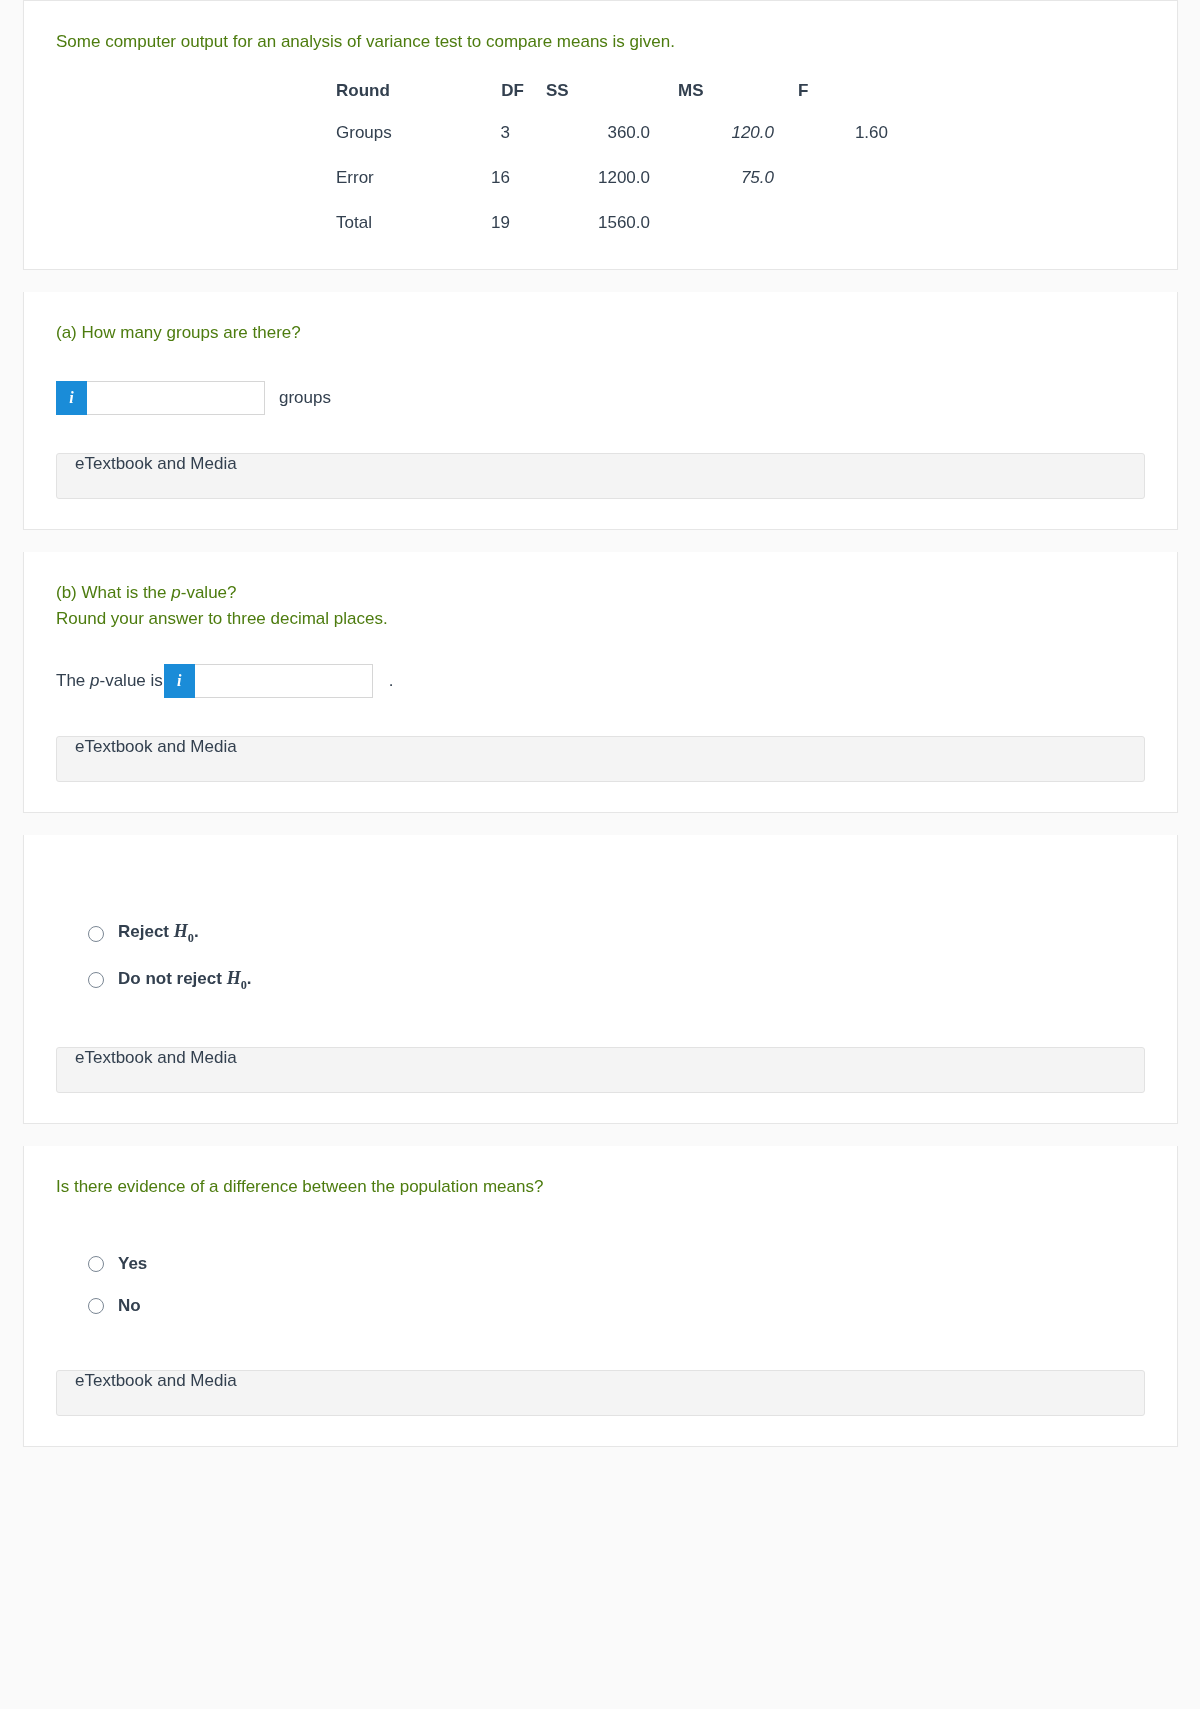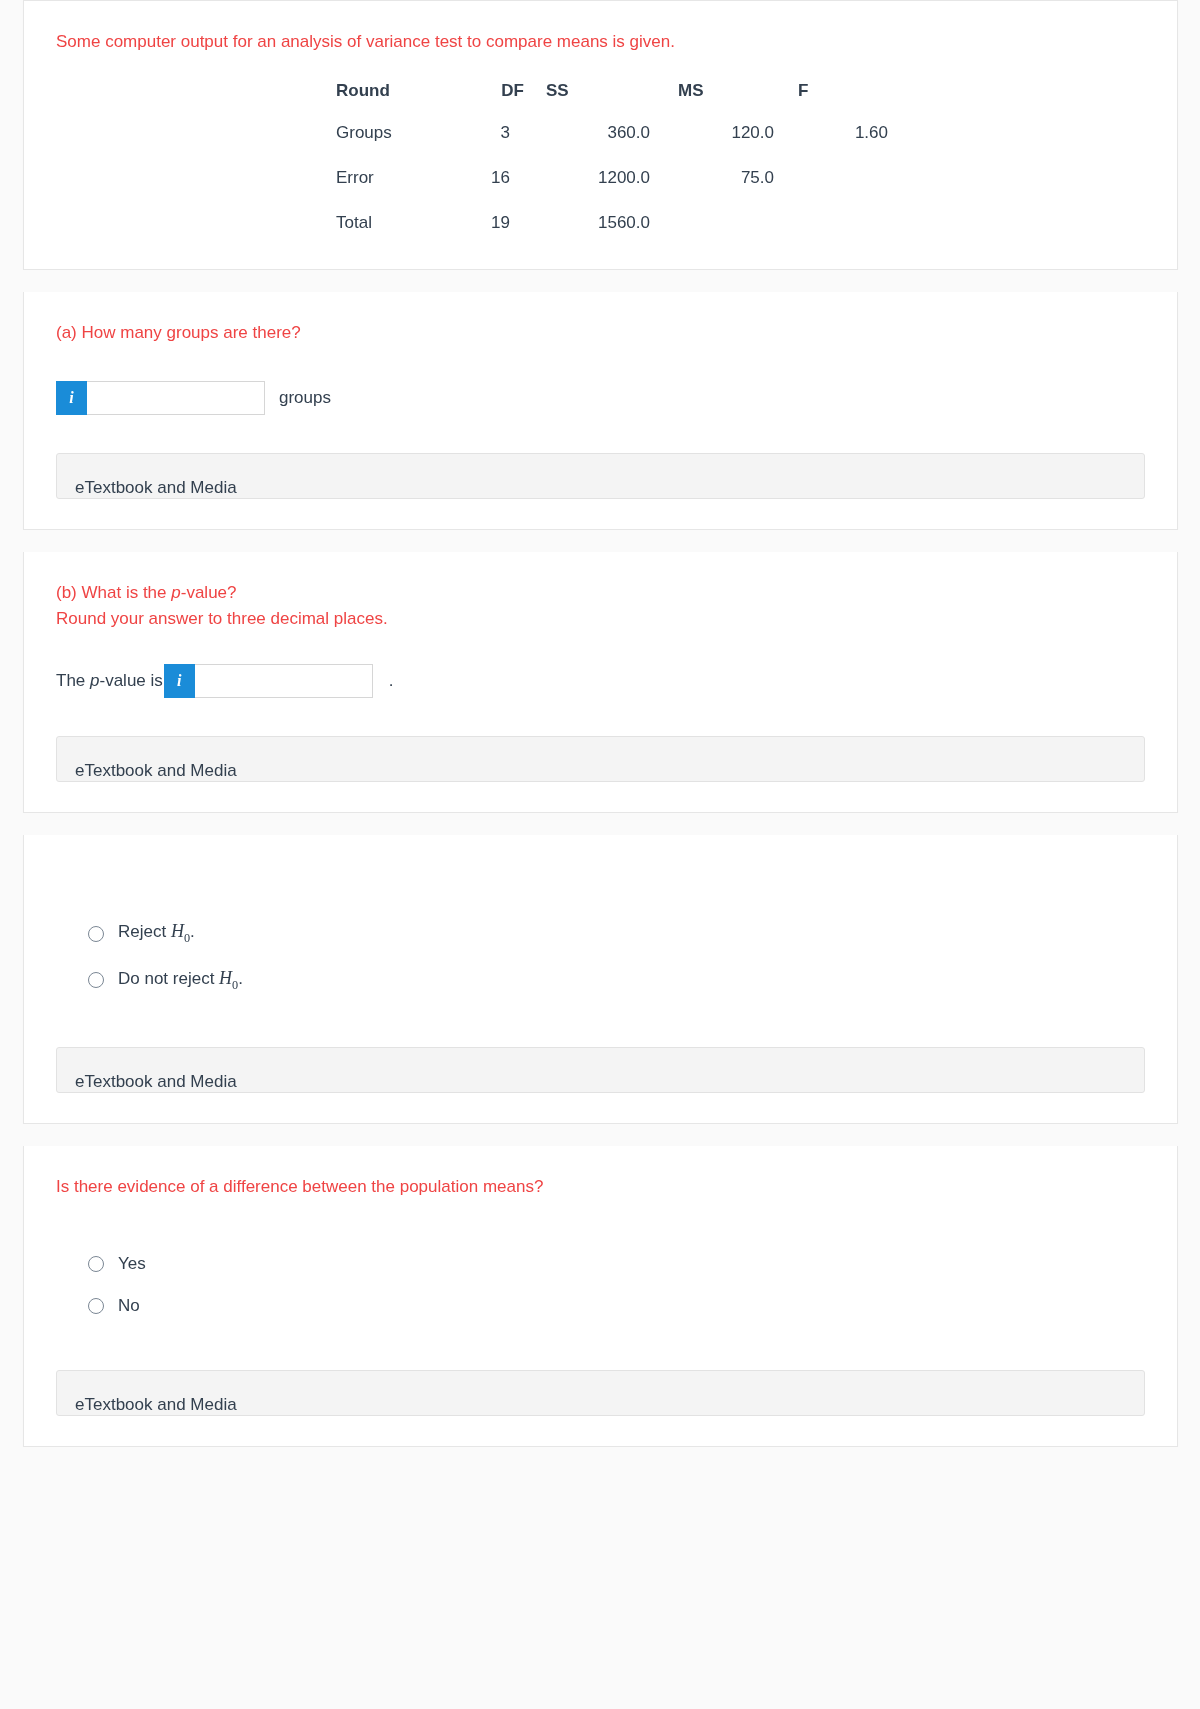--- a/index.html
+++ b/index.html
@@ -42,21 +42,21 @@
   }
 
   .card-inner {
     padding: 28px 32px 30px 32px;
   }
 
   
   .prompt {
     font-size: 17px;
     line-height: 1.55;
-    color: #ef4444;
+    color: #4d7c0f;
     margin: 0;
   }
   .prompt.sub {
   }
 
   .math-serif {
     font-family: "Liberation Serif", serif;
     font-style: italic;
     font-size: 18px;
   }
@@ -92,21 +92,21 @@
   table.anova td {
     padding: 0 0 24px 0;
     white-space: nowrap;
   }
   table.anova th.c-source, table.anova td.c-source { width: 92px; text-align: left; }
   table.anova th.c-df { width: 82px; text-align: right; }
   table.anova td.c-df { width: 82px; text-align: right; padding-right: 14px; }
   table.anova th.c-ss { width: 104px; text-align: left; padding-left: 22px;}
   table.anova td.c-ss { width: 104px; text-align: right; }
   table.anova th.c-ms { width: 96px; text-align: left; padding-left: 28px;}
-  table.anova td.c-ms { width: 96px; text-align: right; }
+  table.anova td.c-ms { width: 96px; text-align: right; font-style: italic; }
   table.anova th.c-f { width: 90px; text-align: left; padding-left: 24px;}
   table.anova td.c-f  { width: 90px; text-align: right; }
   table.anova tr.body-row td { padding-bottom: 25px; }
   table.anova tr:last-child td { padding-bottom: 2px; }
 
   
   .answer-row {
     display: flex;
     align-items: center;
     margin-top: 34px;
@@ -181,31 +181,32 @@
     border: 1.4px solid #7b8794;
     border-radius: 50%;
     margin-left: 32px;
     margin-right: 14px;
     flex: 0 0 auto;
     background: #fff;
   }
   .radio-label {
     font-size: 17px;
     color: #33404f;
+    font-weight: bold;
   }
 
   
   .etextbook {
     margin-top: 38px;
     background: #f4f4f4;
     border: 1px solid #e2e2e2;
     border-radius: 3px;
     height: 46px;
     display: flex;
-    align-items: flex-end;
+    align-items: flex-start;
     padding-left: 18px;
     font-size: 17px;
     color: #33404f;
     cursor: pointer;
     width: 100%;
     box-sizing: border-box;
   }
   .etextbook.pad-top-lg { margin-top: 54px; }
 </style>
 </head>

